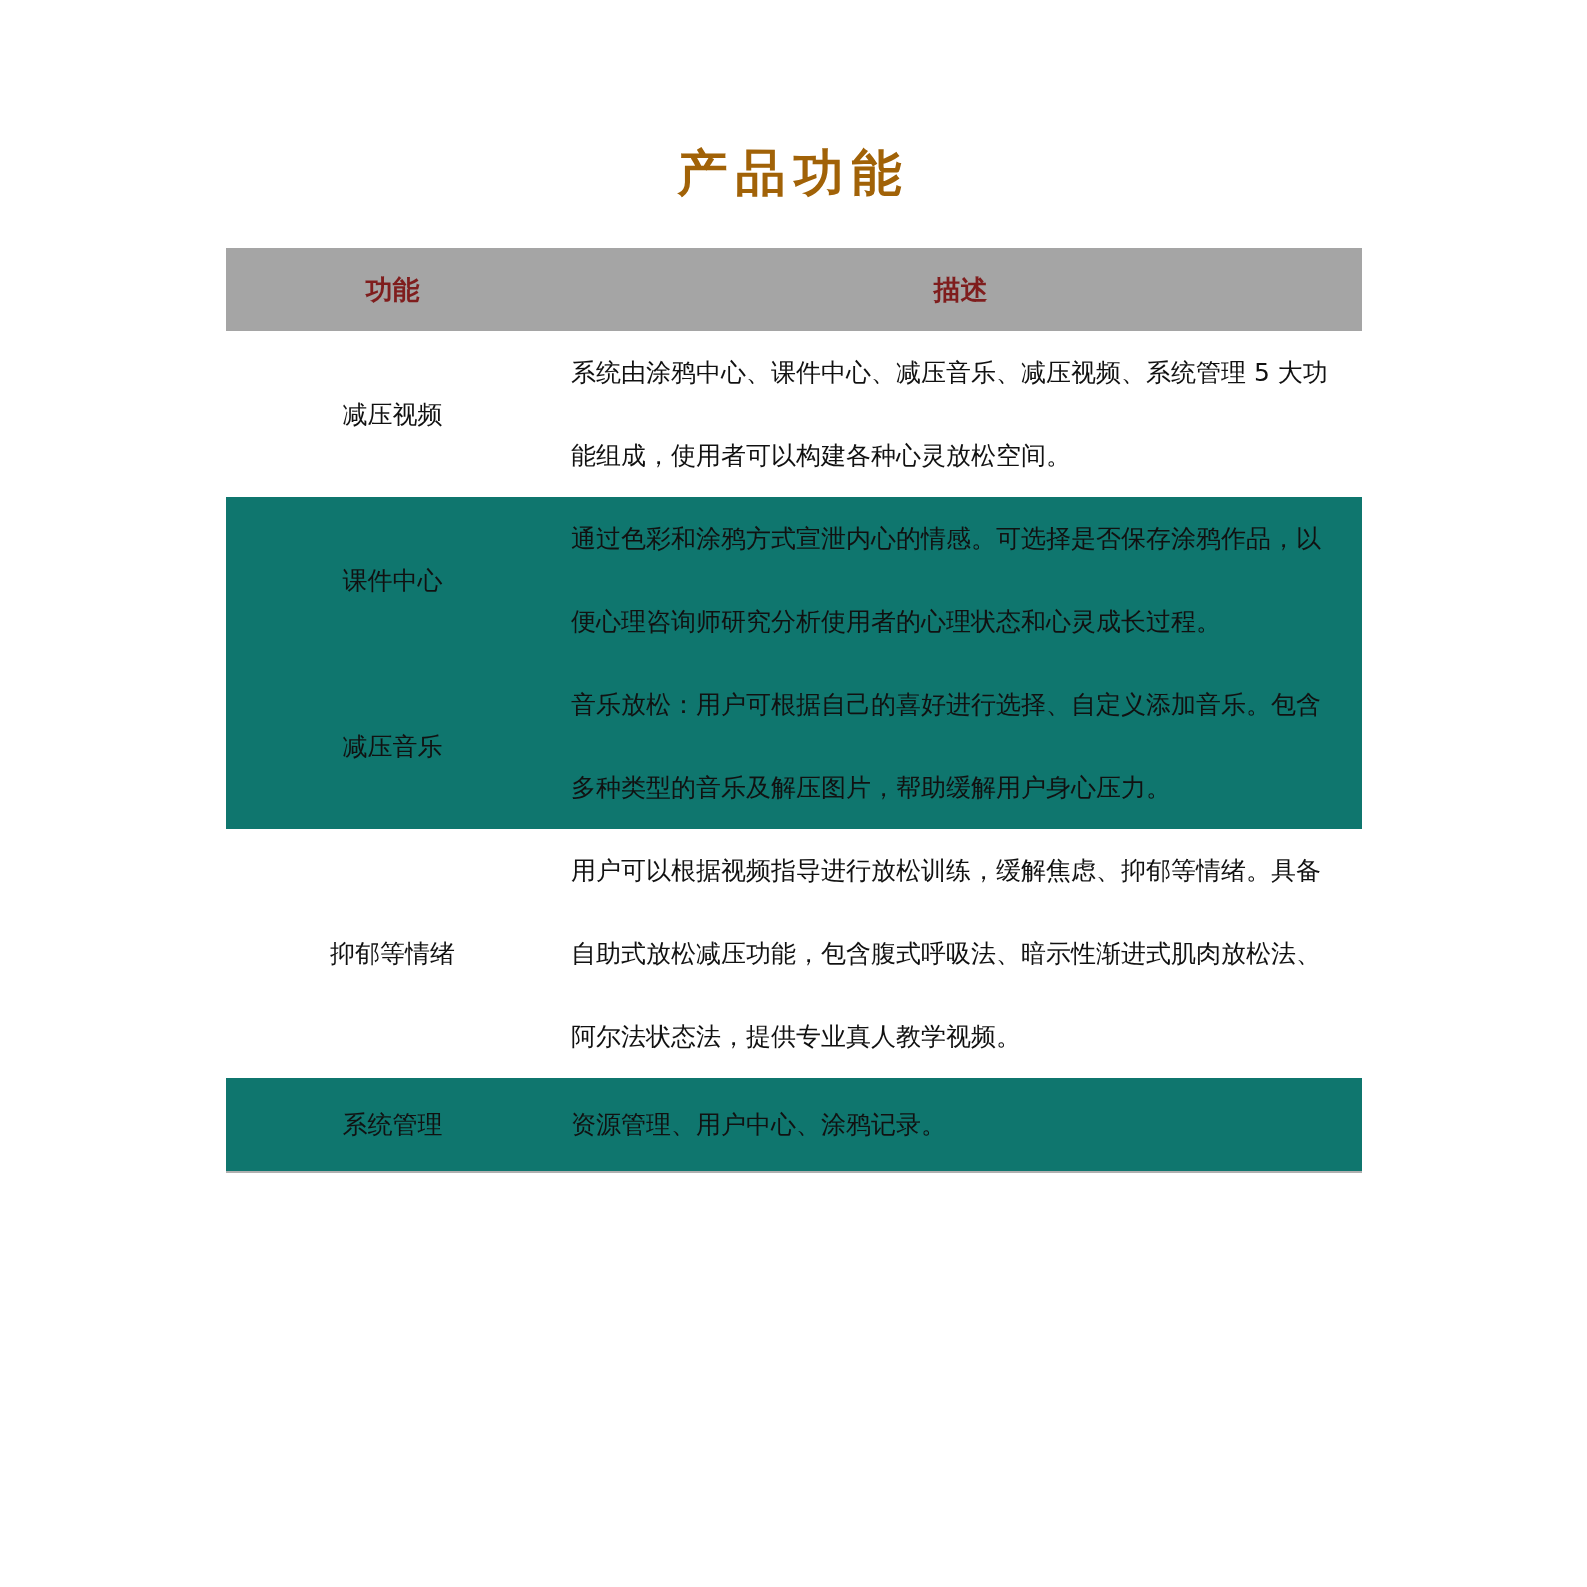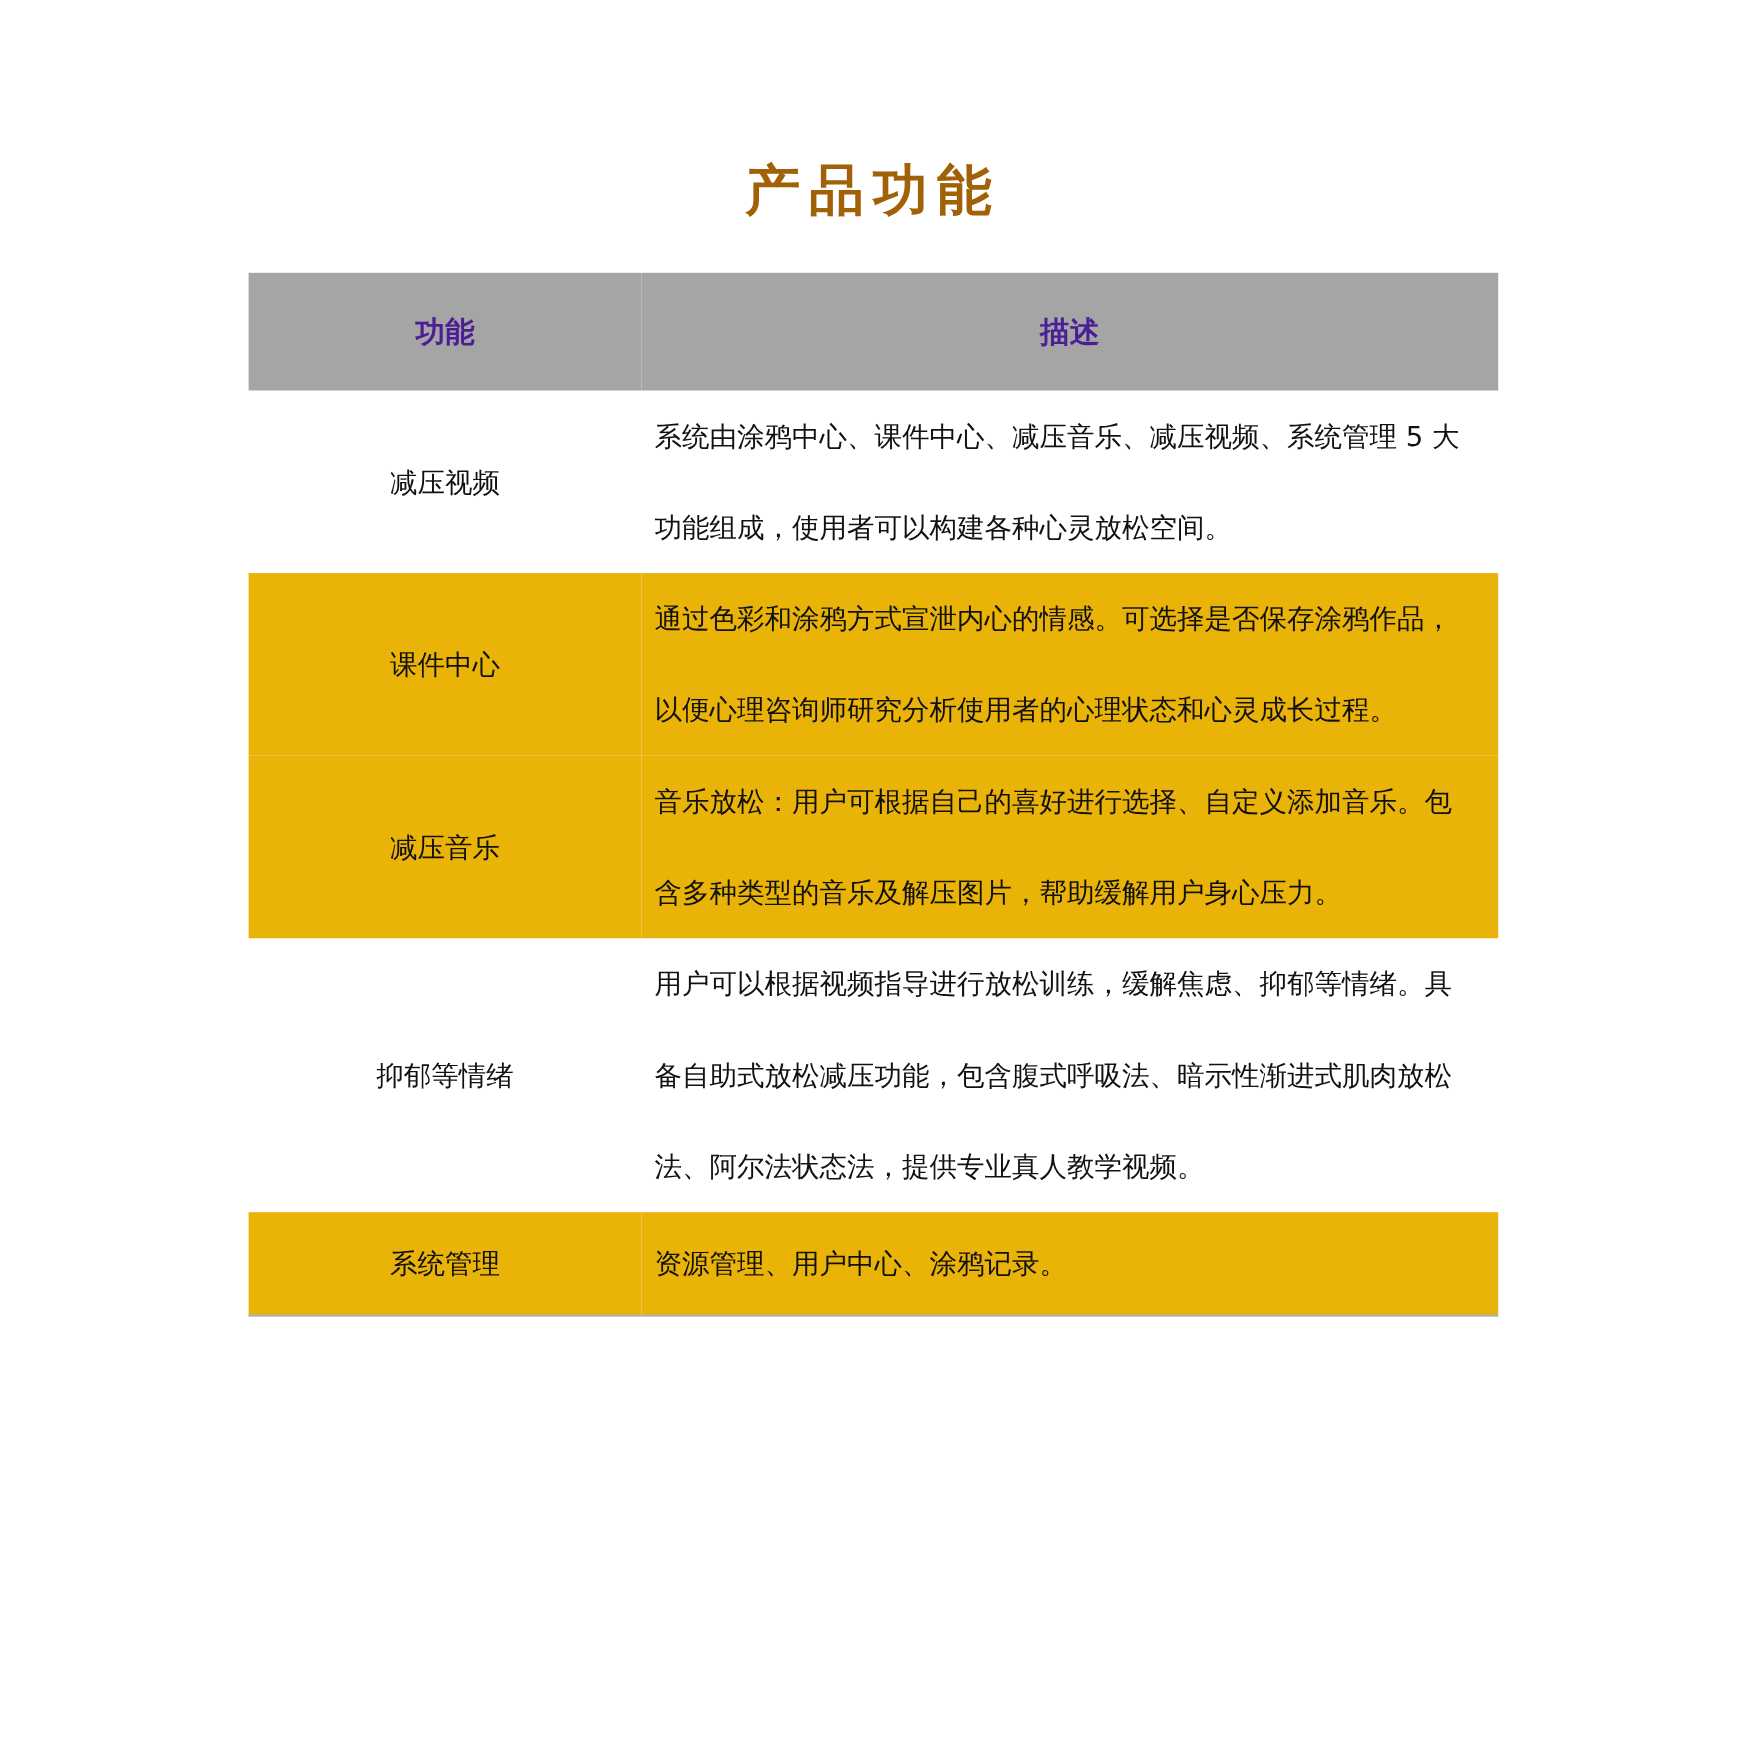--- a/index.html
+++ b/index.html
@@ -30,45 +30,45 @@
     .feature-table {
       position: absolute;
       left: 226px;
       top: 248px;
       width: 1136px;
       border-collapse: collapse;
       border-bottom: 2px solid #b0b0b0;
     }
     .feature-table th {
       background: #a5a5a5;
-      color: #4c1d95;
+      color: #7f1d1d;
       font-weight: bold;
       font-size: 27px;
       height: 83px;
-      padding: 12px;
+      padding: 0;
       text-align: center;
     }
     .feature-table th.col-func { width: 333px; }
     .feature-table td {
       font-size: 25px;
       padding: 0;
       vertical-align: middle;
     }
     .feature-table td.func {
       text-align: center;
       width: 333px;
     }
     .feature-table td.desc {
       text-align: left;
       padding-left: 12px;
       padding-right: 18px;
       line-height: 83px;
     }
     .feature-table tr.alt td {
-      background: #eab308;
+      background: #0f766e;
     }
     .feature-table tr.single td {
       height: 93px;
       line-height: 93px;
     }
   </style>
 </head>
 <body>
 
 <div class="page-title">产品功能</div>

